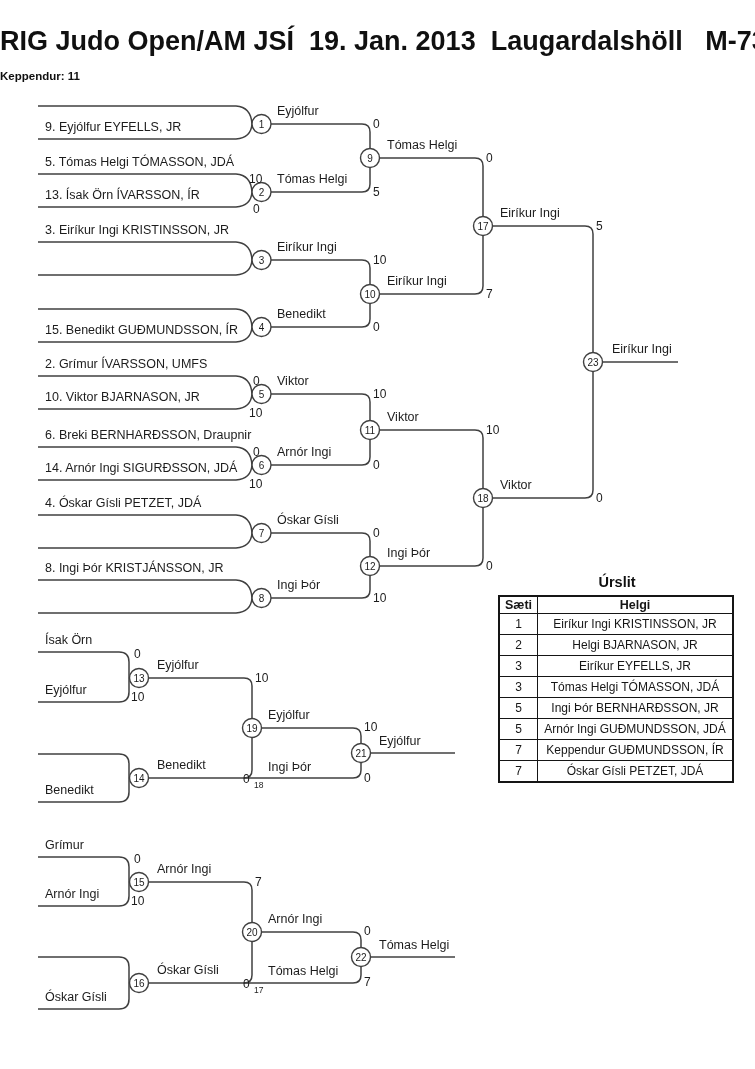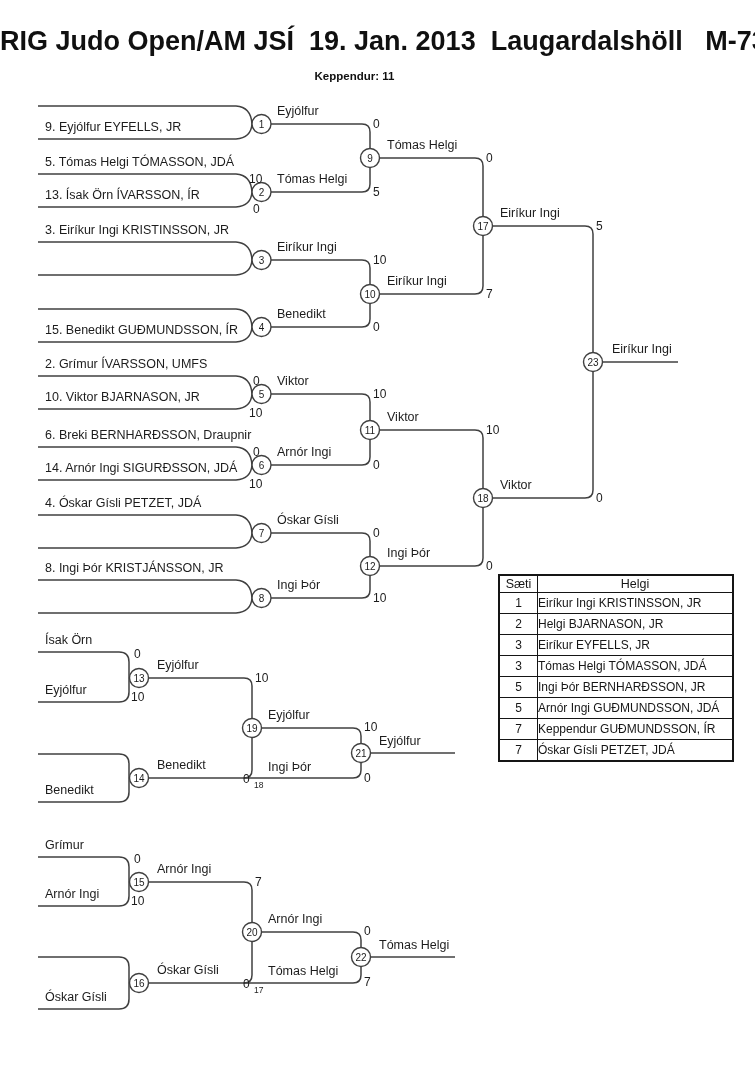--- a/index.html
+++ b/index.html
@@ -1,37 +1,37 @@
 <!DOCTYPE html>
 <html><head>
 <meta charset="utf-8">
 <style>
   html,body{margin:0;padding:0}
   body{width:755px;height:1069px;background:#ffffff;position:relative;
        font-family:"Liberation Sans",sans-serif;color:#161616}
   .page-title{position:absolute;left:0;top:26px;width:755px;text-align:center;
        font-weight:bold;font-size:27px;white-space:pre;color:#101010}
-  .competitors{position:absolute;left:0;top:70px;width:709px;text-align:center;
+  .competitors{position:absolute;left:0;top:70px;width:709px;text-align:left;
        font-weight:bold;font-size:11.5px;color:#101010}
   svg.bracket{position:absolute;left:0;top:0}
   svg.bracket path{fill:none;stroke:#404040;stroke-width:1.5px;stroke-linecap:butt}
   svg.bracket circle{fill:#ffffff;stroke:#404040;stroke-width:1.4px}
   svg.bracket text{fill:#1c1c1c}
   .nm{font-size:12.5px}
   .wl{font-size:12.5px}
   .sc{font-size:12px}
   .sub{font-size:8.5px}
   .cn{font-size:10px;text-anchor:middle}
   .results{position:absolute;left:498px;top:574px;width:238px}
   .results-title{text-align:center;font-weight:bold;font-size:14.5px;margin-bottom:5px;color:#101010}
   table.res{border-collapse:collapse;border:2px solid #151515;width:236px;background:#fff}
   table.res th,table.res td{border:1px solid #151515;font-size:12px;height:20px;padding:0}
-  table.res th{font-size:12.5px;height:16px;font-weight:normal}
+  table.res th{font-size:12.5px;height:16px;font-weight:bold}
   .seat{width:37px;text-align:center}
-  .name{text-align:left;padding-left:8px}
+  .name{text-align:center;padding-left:8px}
 </style>
 </head>
 <body>
 
 <div class="page-title">RIG Judo Open/AM JSÍ  19. Jan. 2013  Laugardalshöll   M-73</div>
 <div class="competitors">Keppendur: 11</div>
 
 <svg class="bracket" width="755" height="1069" viewBox="0 0 755 1069">
   <g>
 
@@ -211,20 +211,21 @@
     <text class="sc" x="131" y="905">10</text>
     <text class="sc" x="255" y="886">7</text>
     <text class="sc" x="243" y="988">0</text>
     <text class="sub" x="254" y="993">17</text>
     <text class="sc" x="364" y="935">0</text>
     <text class="sc" x="364" y="986">7</text>
   </g>
 </svg>
 
 <div class="results">
+  <div class="results-title">Úrslit</div>
   <table class="res">
     <tbody>
         <tr>
       <th class="seat">Sæti</th>
       <th>Helgi</th>
     </tr>
     <tr>
       <td class="seat">1</td>
       <td class="name">Eiríkur Ingi KRISTINSSON, JR</td>
     </tr>

